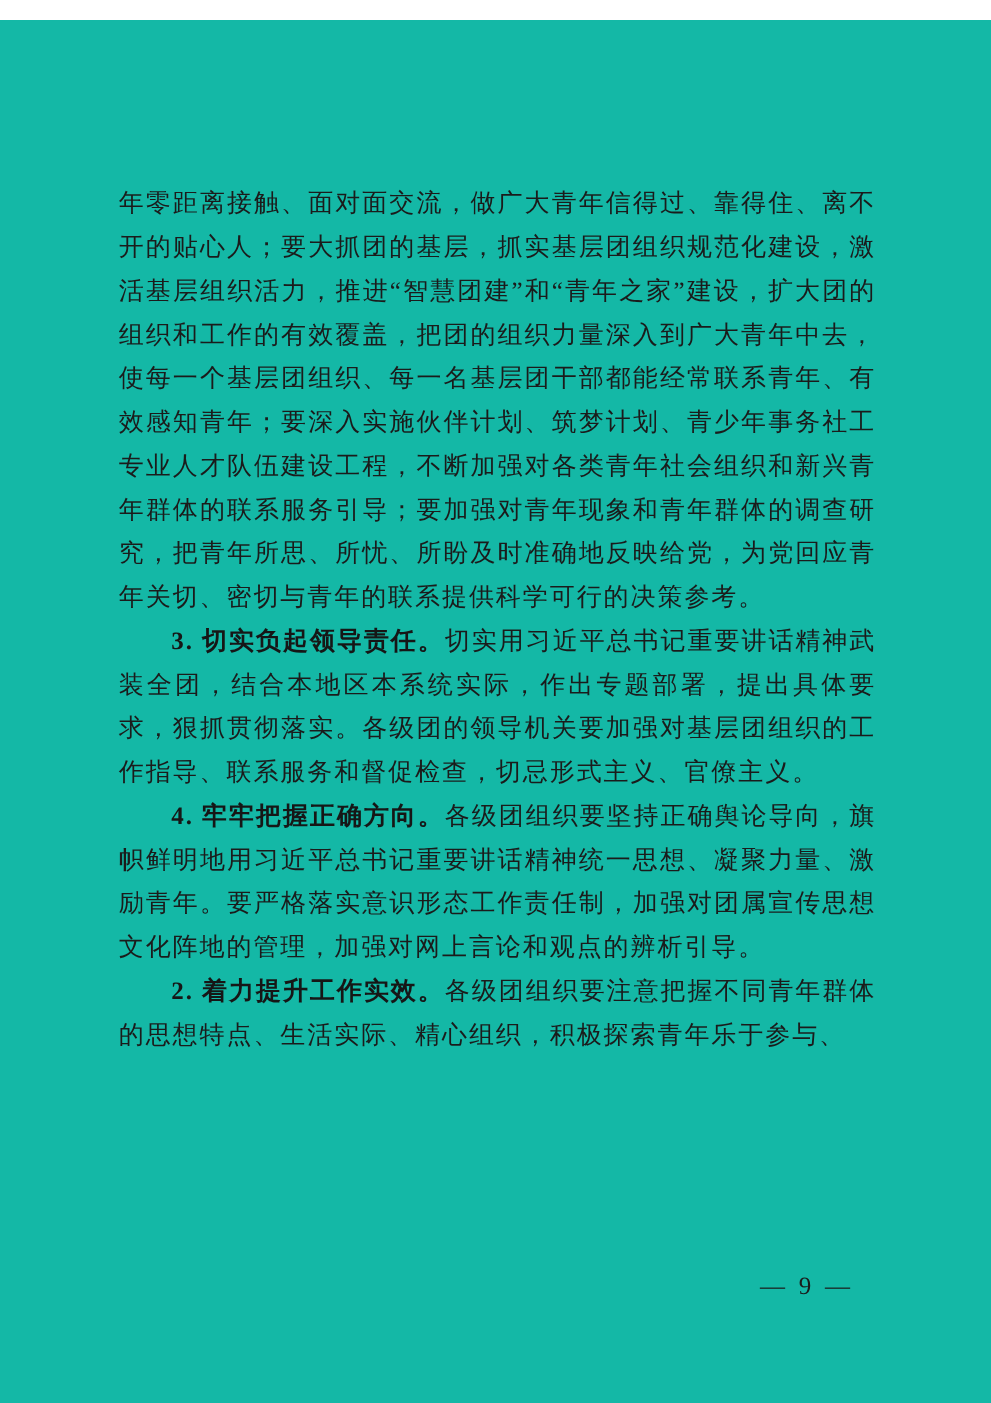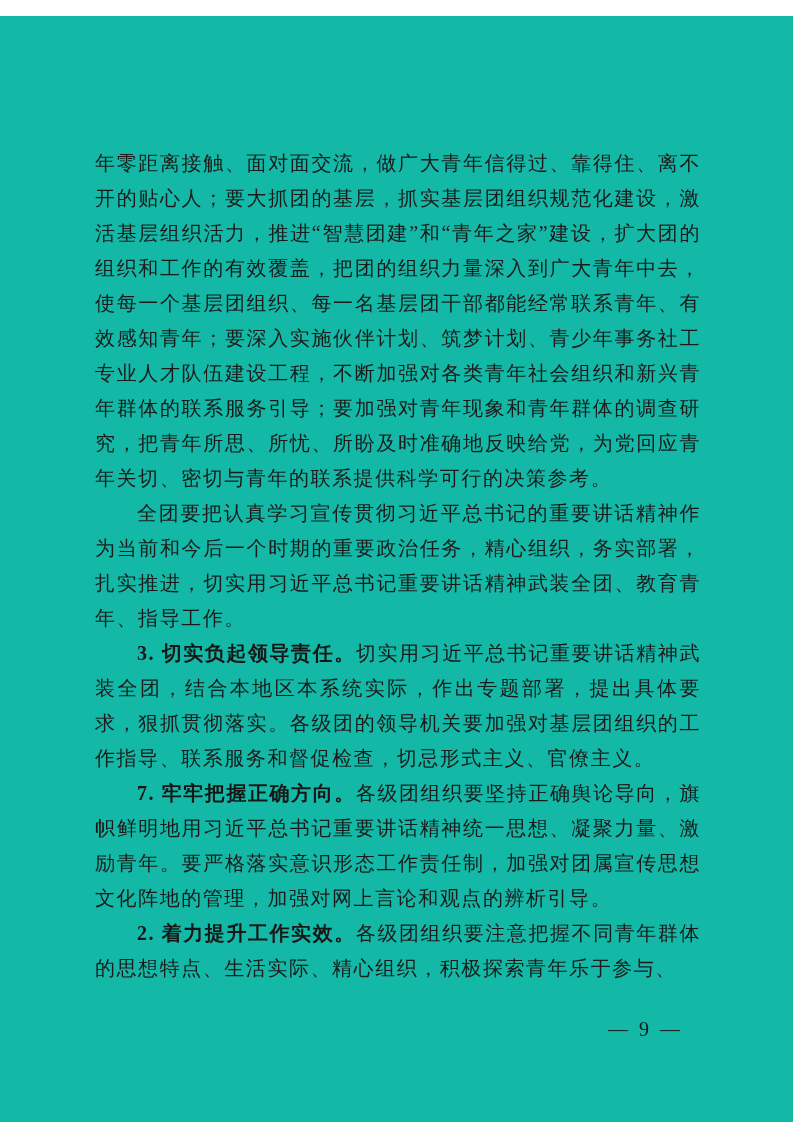--- a/index.html
+++ b/index.html
@@ -62,24 +62,23 @@
 </style>
 </head>
 <body>
 
 <div class="page">
   <div class="content">
 
     <p class="body-para">年零距离接触、面对面交流，做广大青年信得过、靠得住、离不开的贴心人；要大抓团的基层，抓实基层团组织规范化建设，激活基层组织活力，推进“智慧团建”和“青年之家”建设，扩大团的组织和工作的有效覆盖，把团的组织力量深入到广大青年中去，使每一个基层团组织、每一名基层团干部都能经常联系青年、有效感知青年；要深入实施伙伴计划、筑梦计划、青少年事务社工专业人才队伍建设工程，不断加强对各类青年社会组织和新兴青年群体的联系服务引导；要加强对青年现象和青年群体的调查研究，把青年所思、所忧、所盼及时准确地反映给党，为党回应青年关切、密切与青年的联系提供科学可行的决策参考。</p>
 
 
-    <p class="body-para indented">全团要把认真学习宣传贯彻习近平总书记的重要讲话精神作为当前和今后一个时期的重要政治任务，精心组织，务实部署，扎实推进，切实用习近平总书记重要讲话精神武装全团、教育青年、指导工作。</p>
 
     <p class="body-para indented"><span class="numbered-lead">3. 切实负起领导责任。</span><span>切实用习近平总书记重要讲话精神武装全团，结合本地区本系统实际，作出专题部署，提出具体要求，狠抓贯彻落实。各级团的领导机关要加强对基层团组织的工作指导、联系服务和督促检查，切忌形式主义、官僚主义。</span></p>
 
-    <p class="body-para indented"><span class="numbered-lead">7. 牢牢把握正确方向。</span><span>各级团组织要坚持正确舆论导向，旗帜鲜明地用习近平总书记重要讲话精神统一思想、凝聚力量、激励青年。要严格落实意识形态工作责任制，加强对团属宣传思想文化阵地的管理，加强对网上言论和观点的辨析引导。</span></p>
+    <p class="body-para indented"><span class="numbered-lead">4. 牢牢把握正确方向。</span><span>各级团组织要坚持正确舆论导向，旗帜鲜明地用习近平总书记重要讲话精神统一思想、凝聚力量、激励青年。要严格落实意识形态工作责任制，加强对团属宣传思想文化阵地的管理，加强对网上言论和观点的辨析引导。</span></p>
 
     <p class="body-para indented"><span class="numbered-lead">2. 着力提升工作实效。</span><span>各级团组织要注意把握不同青年群体的思想特点、生活实际、精心组织，积极探索青年乐于参与、</span></p>
 
   </div>
 
   <div class="page-number">— 9 —</div>
 </div>
 
 </body></html>

